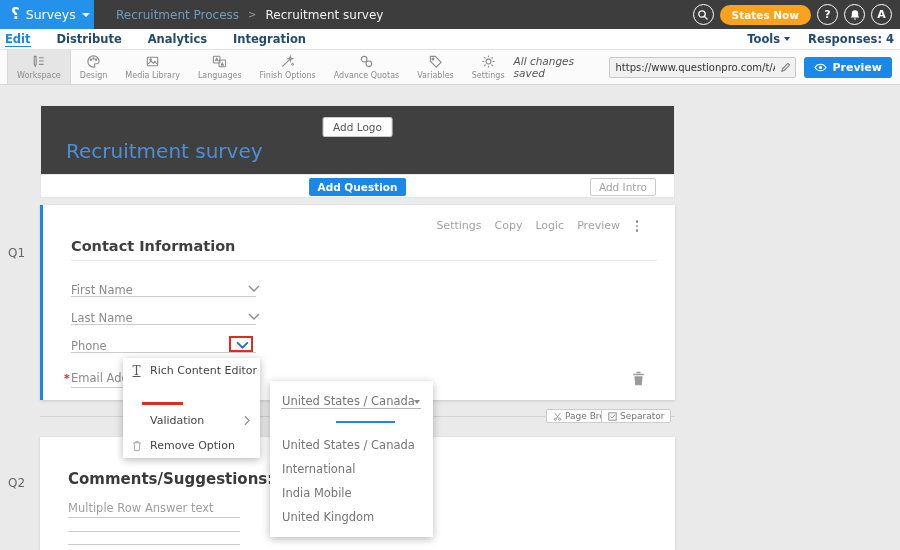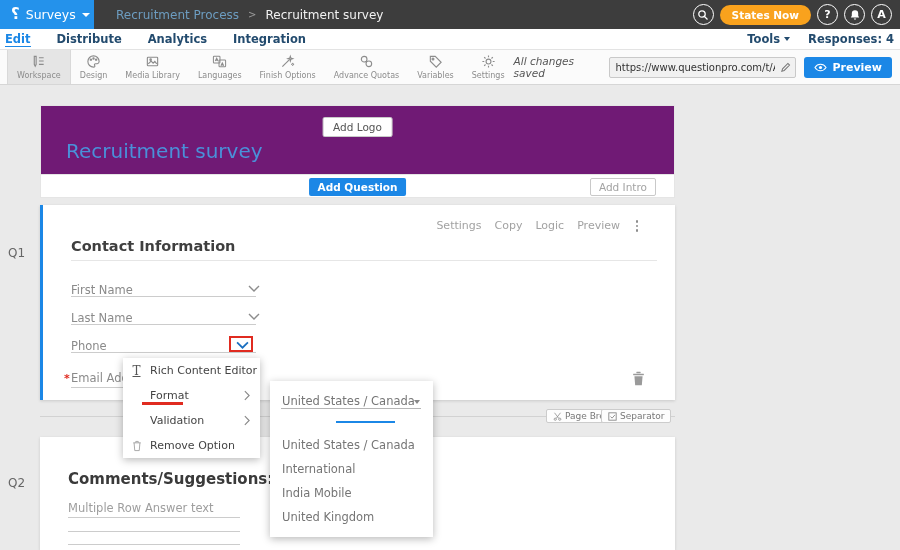--- a/index.html
+++ b/index.html
@@ -36,21 +36,21 @@
   .tb-item.active { background:#e5e5e5; border-right:1px solid #d9d9d9; border-left:1px solid #d9d9d9; }
   .tb-item svg { width:15px; height:15px; color:#8c8c8c; }
   .tb-label { font-size:8px; color:#8c8c8c; white-space:nowrap; }
   .tb-right { margin-left:auto; display:flex; align-items:center; gap:8px; padding-right:8px; }
   .saved-status { font-style:italic; font-size:10.5px; color:#555; }
   .url-box { width:187px; height:21px; background:#f1f1f1; border:1px solid #c9c9c9; display:flex; align-items:center; box-sizing:border-box; border-radius:2px; }
   .url-text { flex:1; font-size:10px; color:#333; padding:0 5px; white-space:nowrap; overflow:hidden; }
   .url-edit { width:20px; display:flex; justify-content:center; cursor:pointer; }
   .preview-btn { background:#1b87e6; color:#fff; font-size:11px; font-weight:bold; height:21px; display:flex; align-items:center; gap:5px; padding:0 10px; border-radius:3px; cursor:pointer; }
   
-  .survey-card { position:absolute; left:40px; top:105px; width:635px; height:70px; background:#701a75; border:1px solid #e5e5e5; box-sizing:border-box; z-index:1; }
+  .survey-card { position:absolute; left:40px; top:105px; width:635px; height:70px; background:#404040; border:1px solid #e5e5e5; box-sizing:border-box; z-index:1; }
   .add-logo-btn { position:absolute; left:50%; transform:translateX(-50%); top:11px; background:#fff; border:1px solid #c9c9c9; color:#555; font-size:10.5px; padding:3px 10px; border-radius:2px; cursor:pointer; white-space:nowrap; }
   .survey-title { position:absolute; left:25px; top:33px; font-size:20px; color:#4a90d9; cursor:text; }
   .addq-row { position:absolute; left:40px; top:175px; width:635px; height:23px; background:#fff; border:1px solid #e5e5e5; border-top:none; box-sizing:border-box; z-index:1; }
   .add-question-btn { position:absolute; left:50%; transform:translateX(-50%); top:3px; background:#1b87e6; color:#fff; font-weight:bold; font-size:10.5px; padding:3px 9px; border-radius:2px; cursor:pointer; white-space:nowrap; }
   .add-intro-btn { position:absolute; right:18px; top:3px; background:#fff; border:1px solid #c9c9c9; color:#a3a3a3; font-size:10.5px; padding:2px 8px; border-radius:2px; cursor:pointer; white-space:nowrap; }
   
   .q1-card { position:absolute; left:40px; top:205px; width:635px; height:195px; background:#fff; border-left:3px solid #1b87e6; box-shadow:0 1px 3px rgba(0,0,0,0.14); box-sizing:border-box; z-index:2; }
   .q-label { position:absolute; left:8px; font-size:12px; color:#666; z-index:1; }
   .q1-actions { position:absolute; top:14px; right:55px; display:flex; gap:13px; font-size:11px; color:#a2a2a2; }
   .q1-actions span { cursor:pointer; }
@@ -317,29 +317,20 @@
     <div class="q2-line" style="top:80px;"></div>
     <div class="q2-line" style="top:94px;"></div>
     <div class="q2-line" style="top:107px;"></div>
   </div>
 
   <div class="ctx-menu">
     <div class="ctx-item" style="top:0;">
       <span class="ctx-icon tt">T</span>
       <span class="ctx-label">Rich Content Editor</span>
     </div>
-    <div class="ctx-item" style="top:25px;">
-      <span class="ctx-icon"></span>
-      <span class="ctx-label">Format</span>
-      <span class="ctx-chev">
-        <svg width="6" height="11" viewBox="0 0 7 12" fill="none" stroke="currentColor" stroke-width="1.3">
-            <path d="M1 1l5 5-5 5"></path>
-          </svg>
-      </span>
-    </div>
     <div class="ctx-item" style="top:75px;">
       <span class="ctx-icon">
         <svg width="10" height="12" viewBox="0 0 12 14" fill="none" stroke="currentColor" stroke-width="1">
             <path d="M1.5 3.2h9M4.5 3V1.5h3V3M2.5 3.2l.8 9.3h5.4l.8-9.3"></path>
           </svg>
       </span>
       <span class="ctx-label">Remove Option</span>
     </div>
     <div class="ctx-item" style="top:50px;">
       <span class="ctx-icon"></span>

